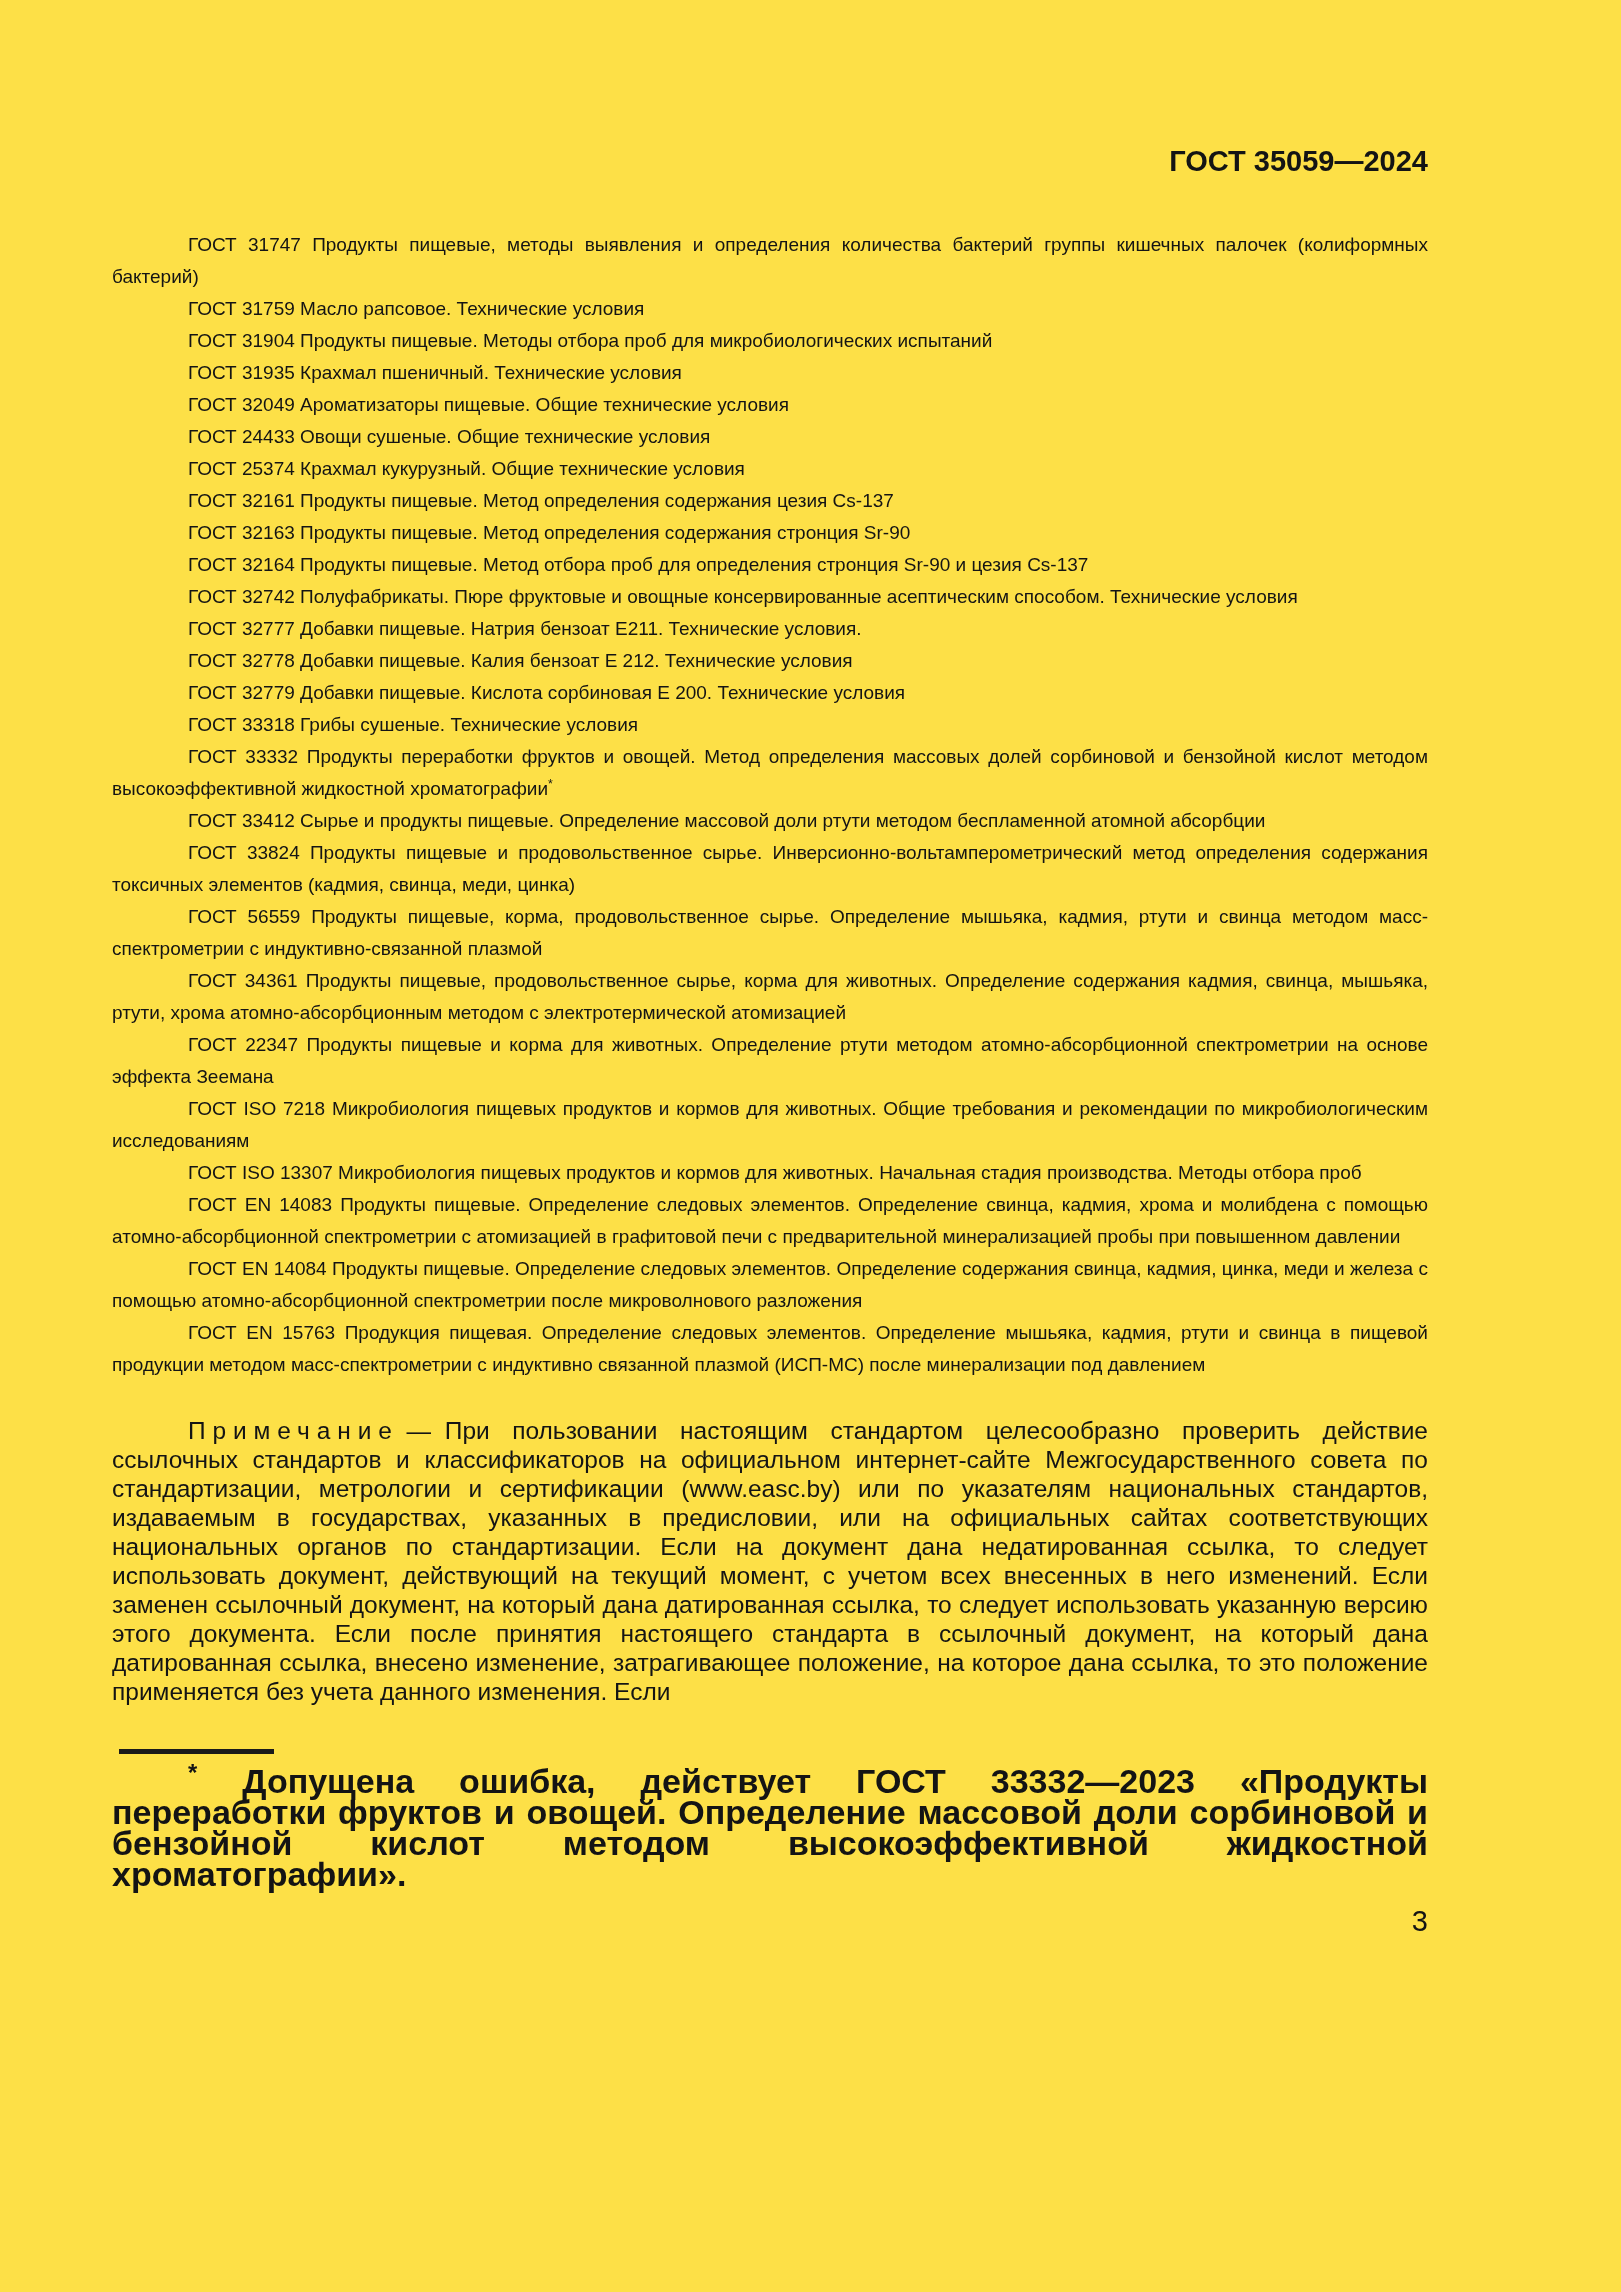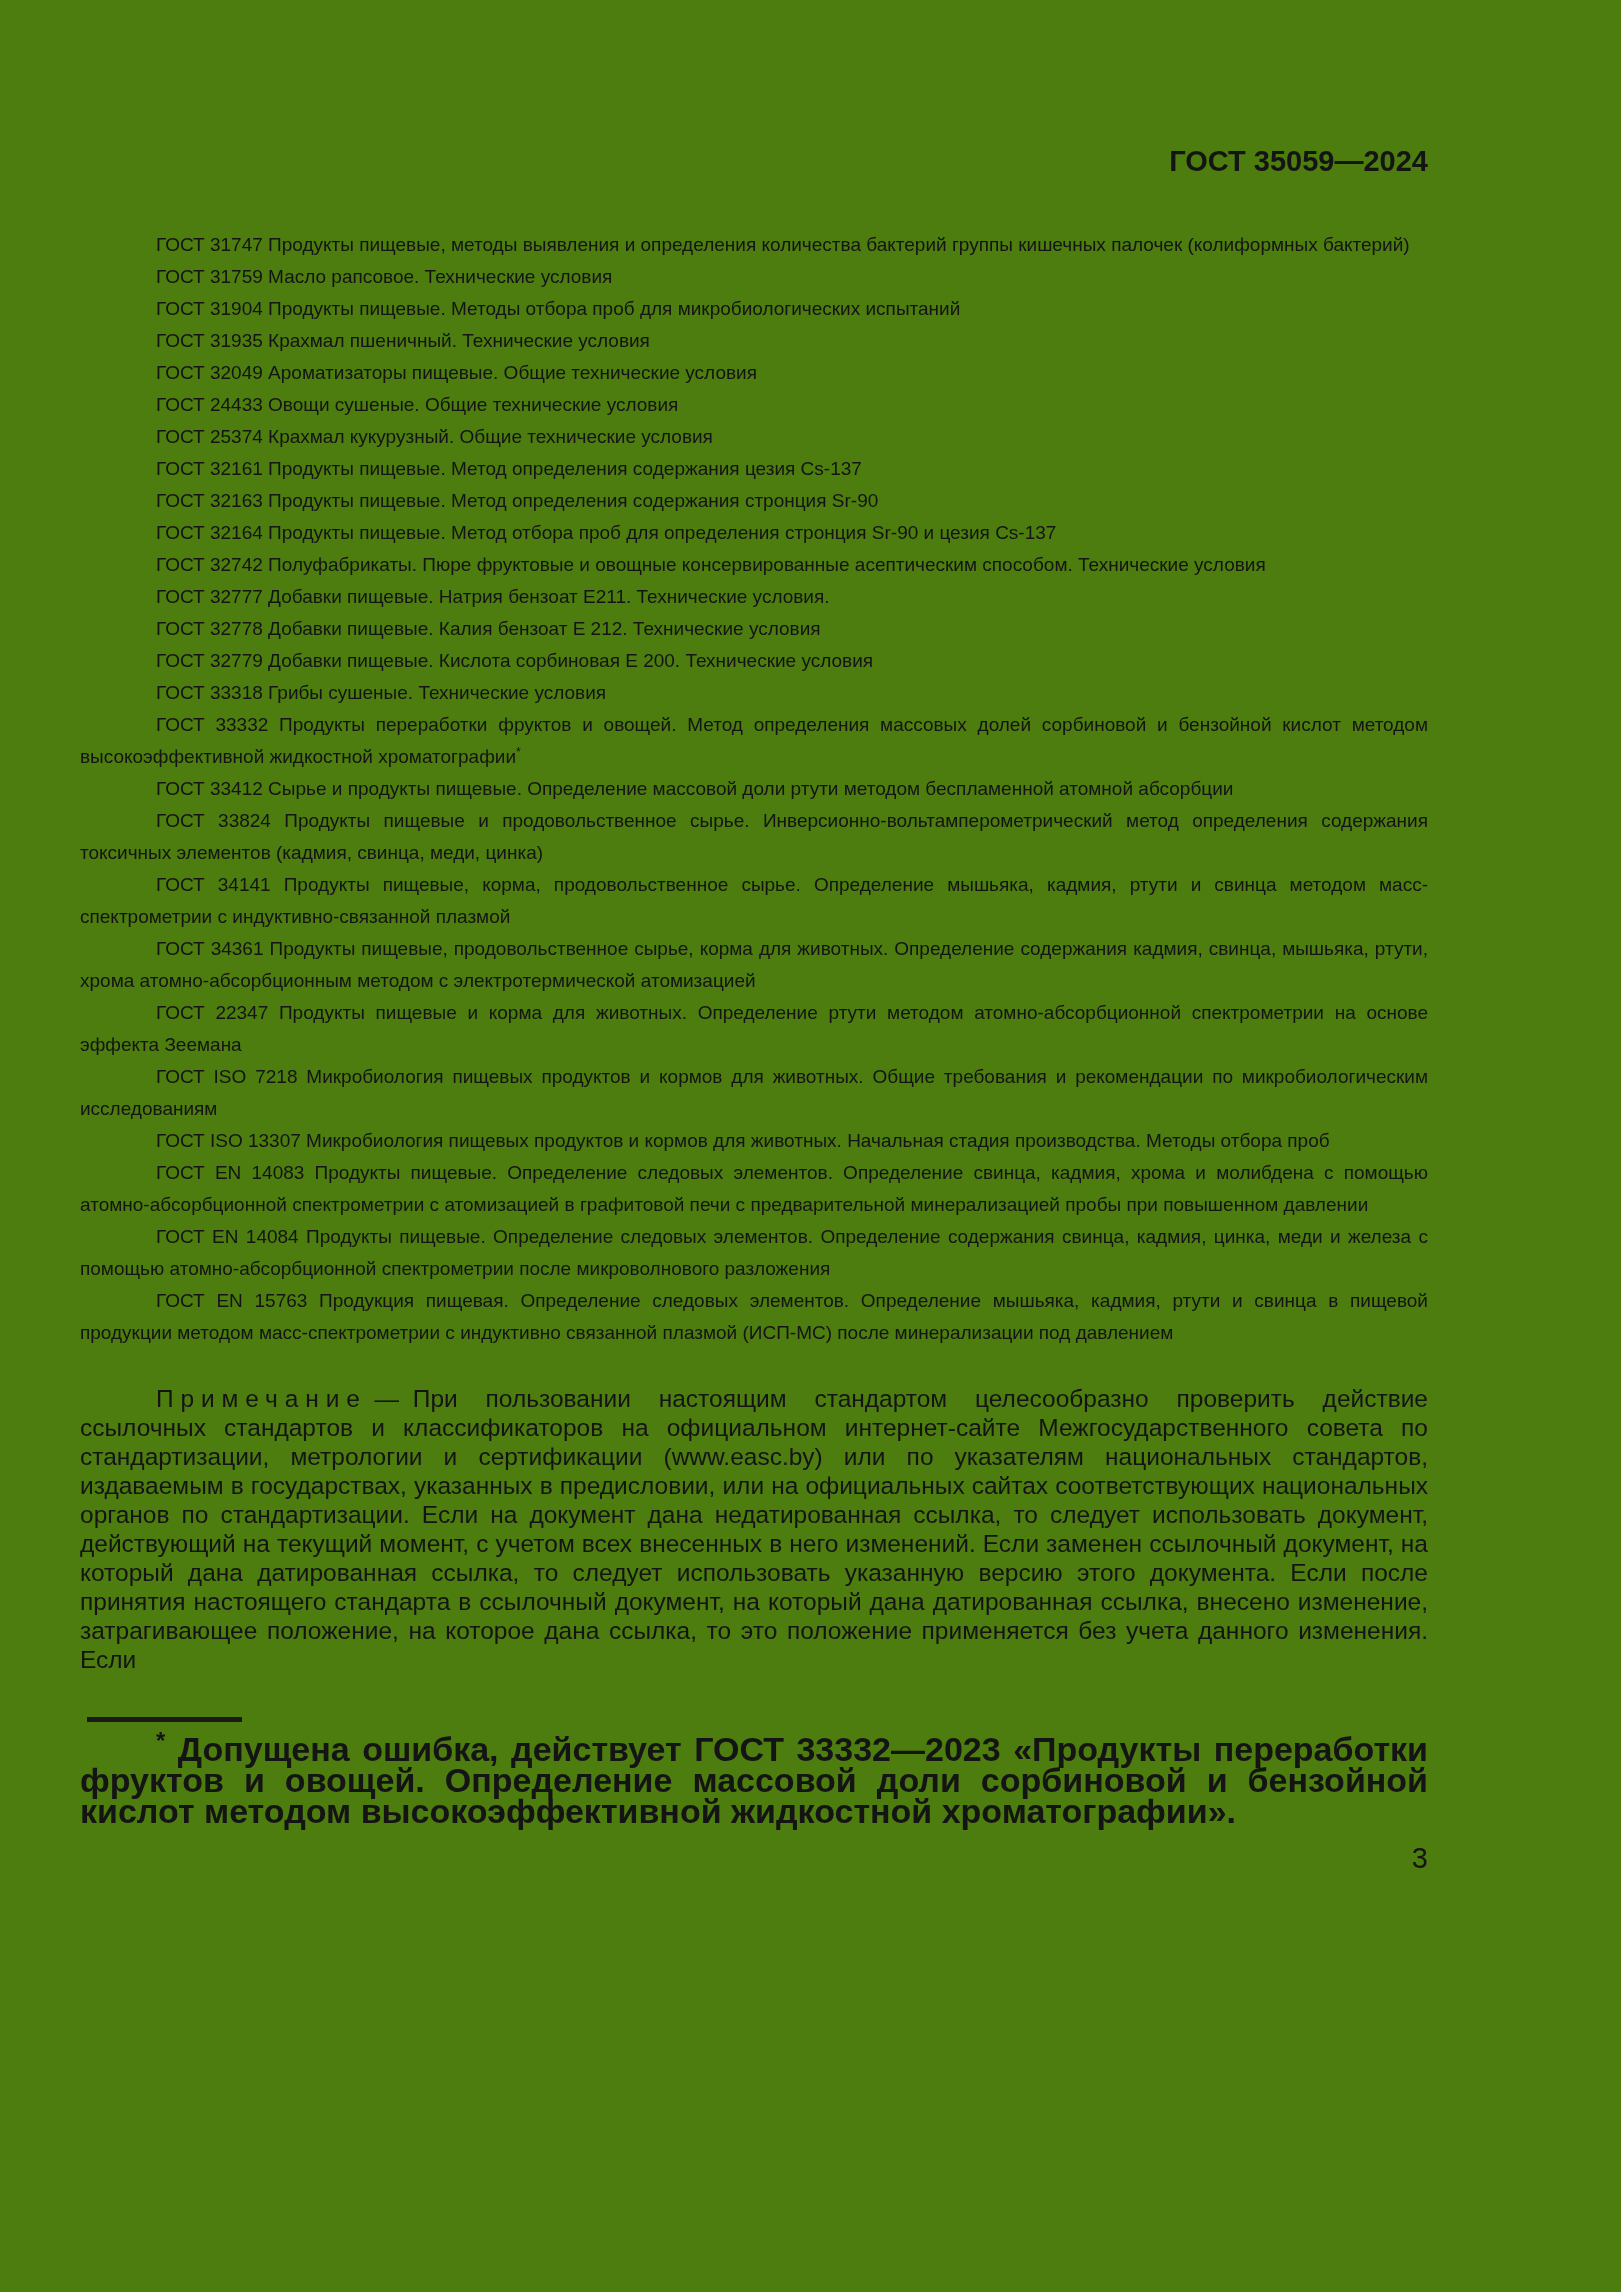--- a/index.html
+++ b/index.html
@@ -4,23 +4,23 @@
 <style>
   html, body {
     margin: 0;
     padding: 0;
     background: #ffffff;
   }
   .page {
     position: relative;
     width: 1621px;
     height: 2293px;
-    background: #4d7c0f;
+    background: #fde047;
     box-sizing: border-box;
-    padding: 145px 193px 0 80px;
+    padding: 145px 193px 0 112px;
     font-family: "Liberation Sans", sans-serif;
     color: #141414;
     overflow: hidden;
   }
   .header {
     text-align: right;
     font-weight: bold;
     font-size: 29px;
     line-height: 33px;
   }
@@ -99,21 +99,21 @@
         <p class="ref">ГОСТ 32163 Продукты пищевые. Метод определения содержания стронция Sr-90</p>
         <p class="ref">ГОСТ 32164 Продукты пищевые. Метод отбора проб для определения стронция Sr-90 и цезия Cs-137</p>
         <p class="ref">ГОСТ 32742 Полуфабрикаты. Пюре фруктовые и овощные консервированные асептическим способом. Технические условия</p>
         <p class="ref">ГОСТ 32777 Добавки пищевые. Натрия бензоат Е211. Технические условия.</p>
         <p class="ref">ГОСТ 32778 Добавки пищевые. Калия бензоат Е 212. Технические условия</p>
         <p class="ref">ГОСТ 32779 Добавки пищевые. Кислота сорбиновая Е 200. Технические условия</p>
         <p class="ref">ГОСТ 33318 Грибы сушеные. Технические условия</p>
         <p class="ref">ГОСТ 33332 Продукты переработки фруктов и овощей. Метод определения массовых долей сорбиновой и бензойной кислот методом высокоэффективной жидкостной хроматографии<sup>*</sup></p>
         <p class="ref">ГОСТ 33412 Сырье и продукты пищевые. Определение массовой доли ртути методом беспламенной атомной абсорбции</p>
         <p class="ref">ГОСТ 33824 Продукты пищевые и продовольственное сырье. Инверсионно-вольтамперометрический метод определения содержания токсичных элементов (кадмия, свинца, меди, цинка)</p>
-        <p class="ref">ГОСТ 34141 Продукты пищевые, корма, продовольственное сырье. Определение мышьяка, кадмия, ртути и свинца методом масс-спектрометрии с индуктивно-связанной плазмой</p>
+        <p class="ref">ГОСТ 56559 Продукты пищевые, корма, продовольственное сырье. Определение мышьяка, кадмия, ртути и свинца методом масс-спектрометрии с индуктивно-связанной плазмой</p>
         <p class="ref">ГОСТ 34361 Продукты пищевые, продовольственное сырье, корма для животных. Определение содержания кадмия, свинца, мышьяка, ртути, хрома атомно-абсорбционным методом с электротермической атомизацией</p>
         <p class="ref">ГОСТ 22347 Продукты пищевые и корма для животных. Определение ртути методом атомно-абсорбционной спектрометрии на основе эффекта Зеемана</p>
         <p class="ref">ГОСТ ISO 7218 Микробиология пищевых продуктов и кормов для животных. Общие требования и рекомендации по микробиологическим исследованиям</p>
         <p class="ref">ГОСТ ISO 13307 Микробиология пищевых продуктов и кормов для животных. Начальная стадия производства. Методы отбора проб</p>
         <p class="ref">ГОСТ EN 14083 Продукты пищевые. Определение следовых элементов. Определение свинца, кадмия, хрома и молибдена с помощью атомно-абсорбционной спектрометрии с атомизацией в графитовой печи с предварительной минерализацией пробы при повышенном давлении</p>
         <p class="ref">ГОСТ EN 14084 Продукты пищевые. Определение следовых элементов. Определение содержания свинца, кадмия, цинка, меди и железа с помощью атомно-абсорбционной спектрометрии после микроволнового разложения</p>
         <p class="ref">ГОСТ EN 15763 Продукция пищевая. Определение следовых элементов. Определение мышьяка, кадмия, ртути и свинца в пищевой продукции методом масс-спектрометрии с индуктивно связанной плазмой (ИСП-МС) после минерализации под давлением</p>
       </div>
 
     <p class="note"><span class="note-label">Примечание</span><span class="note-sep">—</span><span>При пользовании настоящим стандартом целесообразно проверить действие ссылочных стандартов и классификаторов на официальном интернет-сайте Межгосударственного совета по стандартизации, метрологии и сертификации (www.easc.by) или по указателям национальных стандартов, издаваемым в государствах, указанных в предисловии, или на официальных сайтах соответствующих национальных органов по стандартизации. Если на документ дана недатированная ссылка, то следует использовать документ, действующий на текущий момент, с учетом всех внесенных в него изменений. Если заменен ссылочный документ, на который дана датированная ссылка, то следует использовать указанную версию этого документа. Если после принятия настоящего стандарта в ссылочный документ, на который дана датированная ссылка, внесено изменение, затрагивающее положение, на которое дана ссылка, то это положение применяется без учета данного изменения. Если</span></p>

